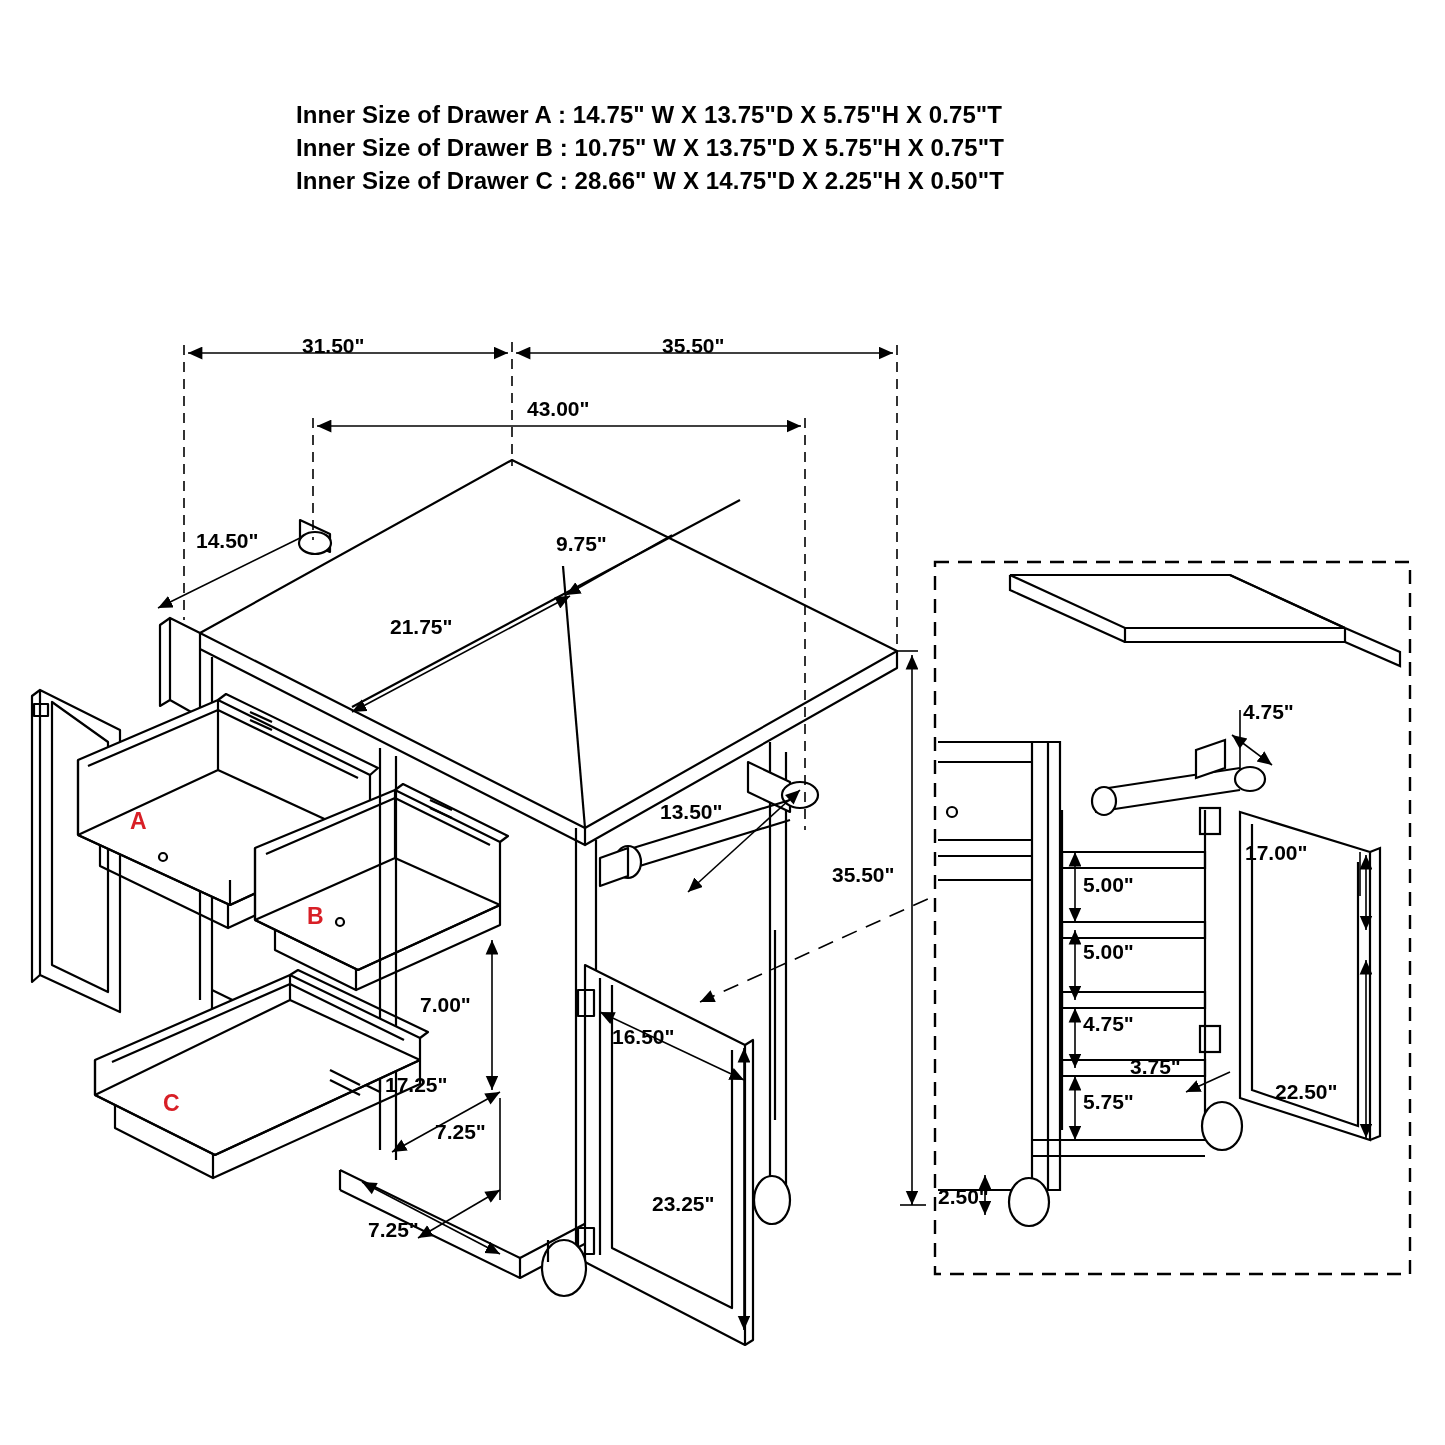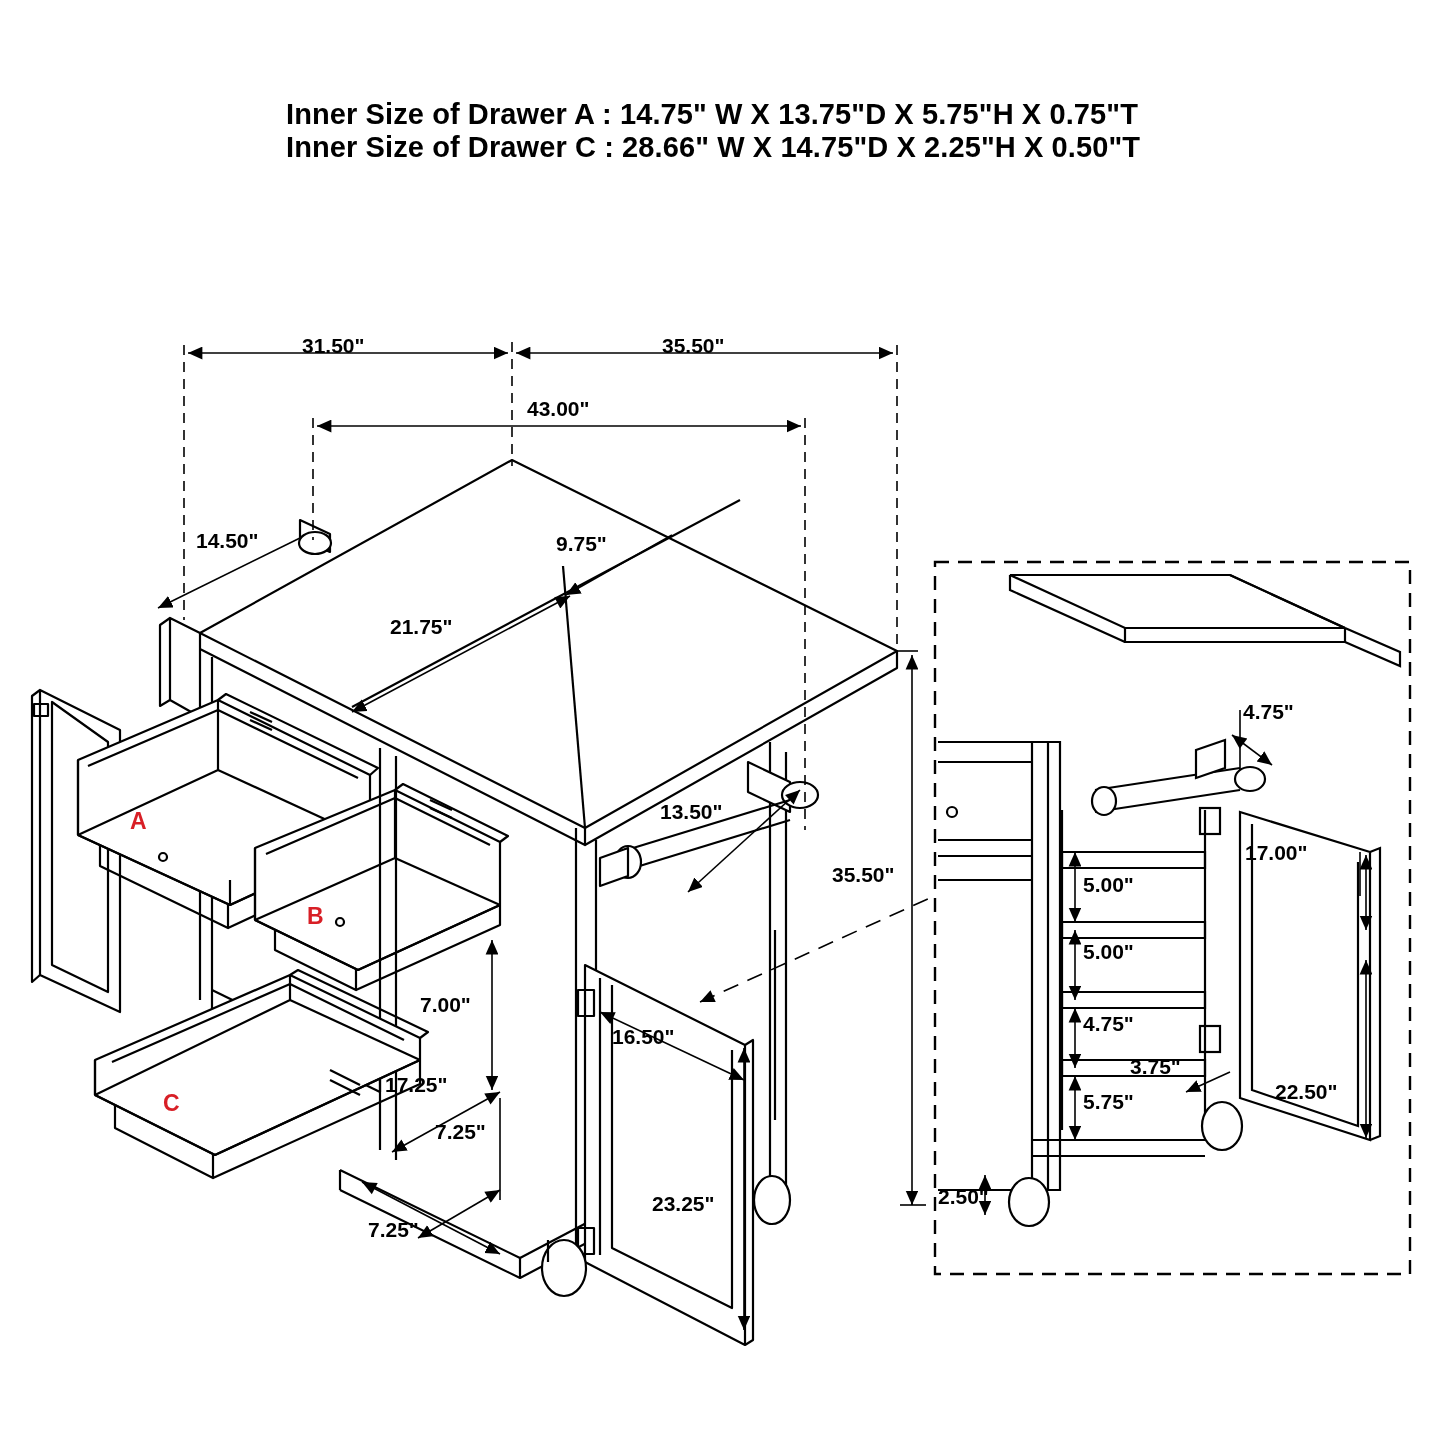--- a/index.html
+++ b/index.html
@@ -13,23 +13,23 @@
   }
   #page {
     position: relative;
     width: 1445px;
     height: 1445px;
     background: #ffffff;
     overflow: hidden;
   }
   #spec-block {
     position: absolute;
-    left: 286px;
+    left: 296px;
     top: 98px;
-    font-size: 29px;
+    font-size: 24px;
     font-weight: bold;
     line-height: 33px;
     letter-spacing: 0.1px;
     white-space: nowrap;
   }
   #spec-block div { white-space: nowrap; }
 
   svg#art {
     position: absolute;
     left: 0;
@@ -52,20 +52,21 @@
     white-space: nowrap;
   }
 </style>
 </head>
 <body>
 
 <div id="page">
 
   <div id="spec-block">
     <div>Inner Size of Drawer A : 14.75" W X 13.75"D X 5.75"H X 0.75"T</div>
+    <div>Inner Size of Drawer B : 10.75" W X 13.75"D X 5.75"H X 0.75"T</div>
     <div>Inner Size of Drawer C : 28.66" W X 14.75"D X 2.25"H X 0.50"T</div>
   </div>
 
   <svg id="art" viewBox="0 0 1445 1445">
     <defs>
       <marker id="arrow-end" markerWidth="11" markerHeight="11" refX="9" refY="4" orient="auto">
         <path d="M0,0 L9,4 L0,8 z" fill="#000"></path>
       </marker>
       <marker id="arrow-start" markerWidth="11" markerHeight="11" refX="0" refY="4" orient="auto">
         <path d="M9,0 L0,4 L9,8 z" fill="#000"></path>

